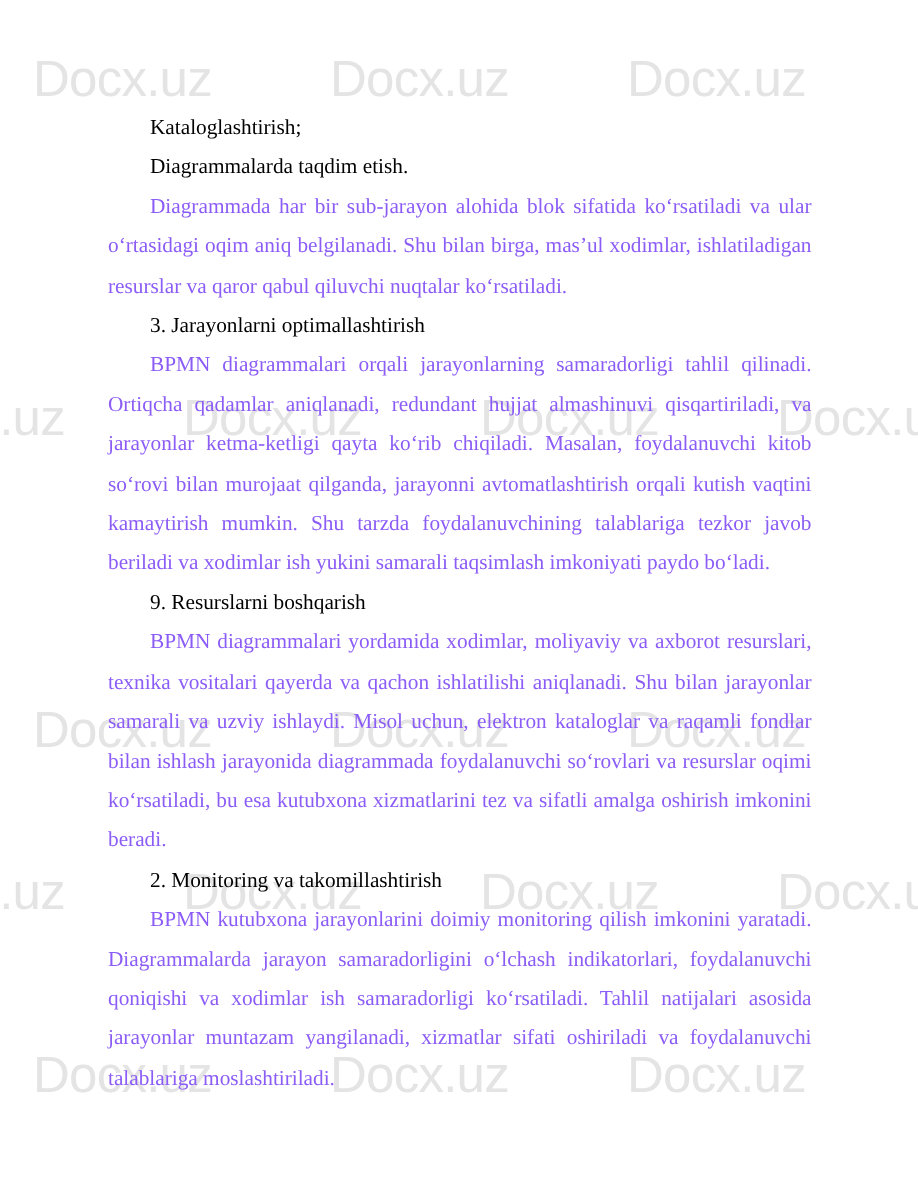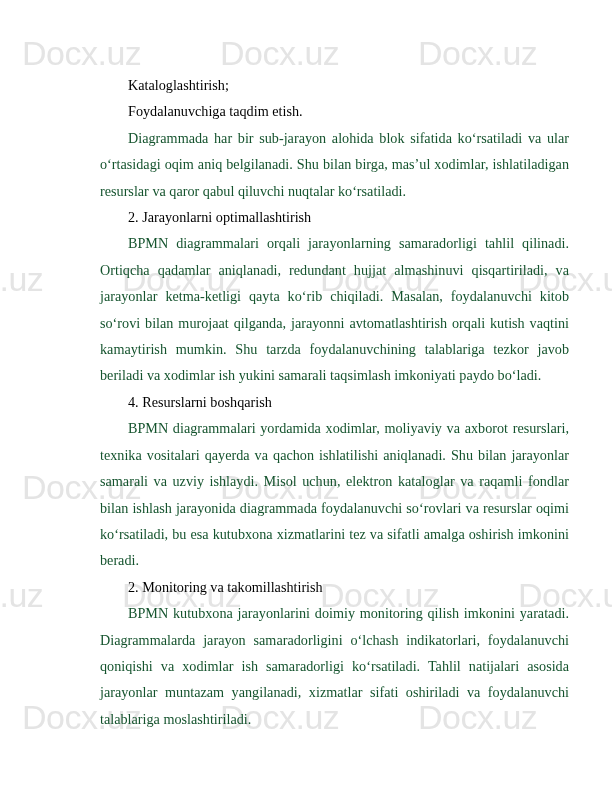--- a/index.html
+++ b/index.html
@@ -48,27 +48,26 @@
   .wm-row-4 { top: 578px; left: -76px; }
   .wm-row-5 { top: 700px; left: 22px; }
 
   
   .content {
     position: absolute;
     top: 72px;
     left: 72px;
     width: 469px;
     z-index: 1;
-    margin-left: 28px;
   }
   p.para {
     margin: 0;
     font-size: 14.2px;
     line-height: 26.4px;
-    color: #14532d;
+    color: #8b5cf6;
     text-align: justify;
     text-indent: 28px;
     -webkit-hyphens: none;
     hyphens: none;
     word-spacing: 0px;
   }
   p.para.last-line-left {
     text-align-last: left;
   }
   p.heading {
@@ -98,23 +97,23 @@
     <div class="watermark-row wm-row-4">
       <span class="wm">Docx.uz</span><span class="wm">Docx.uz</span><span class="wm">Docx.uz</span><span class="wm">Docx.uz</span>
     </div>
     <div class="watermark-row wm-row-5">
       <span class="wm">Docx.uz</span><span class="wm">Docx.uz</span><span class="wm">Docx.uz</span>
     </div>
   </div>
 
   <div class="content">
     <p class="heading">Kataloglashtirish;</p>
-    <p class="heading">Foydalanuvchiga taqdim etish.</p>
+    <p class="heading">Diagrammalarda taqdim etish.</p>
     <p class="para last-line-left">Diagrammada har bir sub-jarayon alohida blok sifatida koʻrsatiladi va ular oʻrtasidagi oqim aniq belgilanadi. Shu bilan birga, masʼul xodimlar, ishlatiladigan resurslar va qaror qabul qiluvchi nuqtalar koʻrsatiladi.</p>
-    <p class="heading">2. Jarayonlarni optimallashtirish</p>
+    <p class="heading">3. Jarayonlarni optimallashtirish</p>
     <p class="para last-line-left">BPMN diagrammalari orqali jarayonlarning samaradorligi tahlil qilinadi. Ortiqcha qadamlar aniqlanadi, redundant hujjat almashinuvi qisqartiriladi, va jarayonlar ketma-ketligi qayta koʻrib chiqiladi. Masalan, foydalanuvchi kitob soʻrovi bilan murojaat qilganda, jarayonni avtomatlashtirish orqali kutish vaqtini kamaytirish mumkin. Shu tarzda foydalanuvchining talablariga tezkor javob beriladi va xodimlar ish yukini samarali taqsimlash imkoniyati paydo boʻladi.</p>
-    <p class="heading">4. Resurslarni boshqarish</p>
+    <p class="heading">9. Resurslarni boshqarish</p>
     <p class="para last-line-left">BPMN diagrammalari yordamida xodimlar, moliyaviy va axborot resurslari, texnika vositalari qayerda va qachon ishlatilishi aniqlanadi. Shu bilan jarayonlar samarali va uzviy ishlaydi. Misol uchun, elektron kataloglar va raqamli fondlar bilan ishlash jarayonida diagrammada foydalanuvchi soʻrovlari va resurslar oqimi koʻrsatiladi, bu esa kutubxona xizmatlarini tez va sifatli amalga oshirish imkonini beradi.</p>
     <p class="heading">2. Monitoring va takomillashtirish</p>
     <p class="para last-line-left">BPMN kutubxona jarayonlarini doimiy monitoring qilish imkonini yaratadi. Diagrammalarda jarayon samaradorligini oʻlchash indikatorlari, foydalanuvchi qoniqishi va xodimlar ish samaradorligi koʻrsatiladi. Tahlil natijalari asosida jarayonlar muntazam yangilanadi, xizmatlar sifati oshiriladi va foydalanuvchi talablariga moslashtiriladi.</p>
   </div>
 
 </div>
 
 </body></html>

